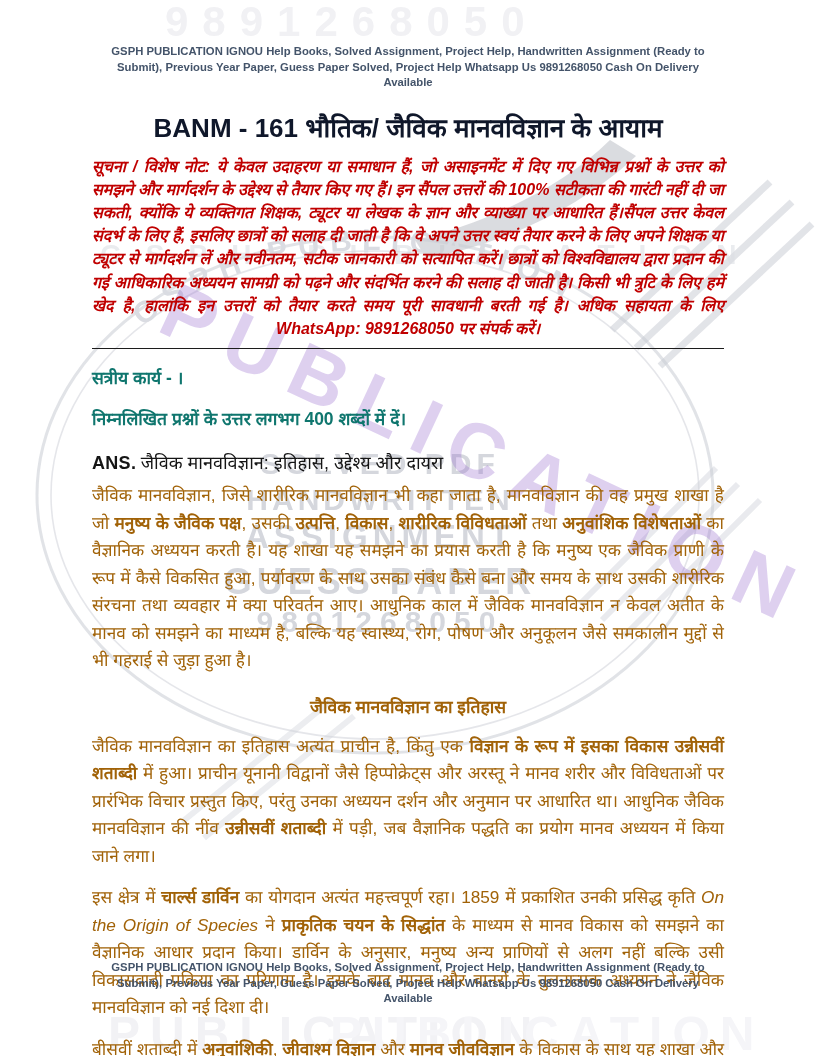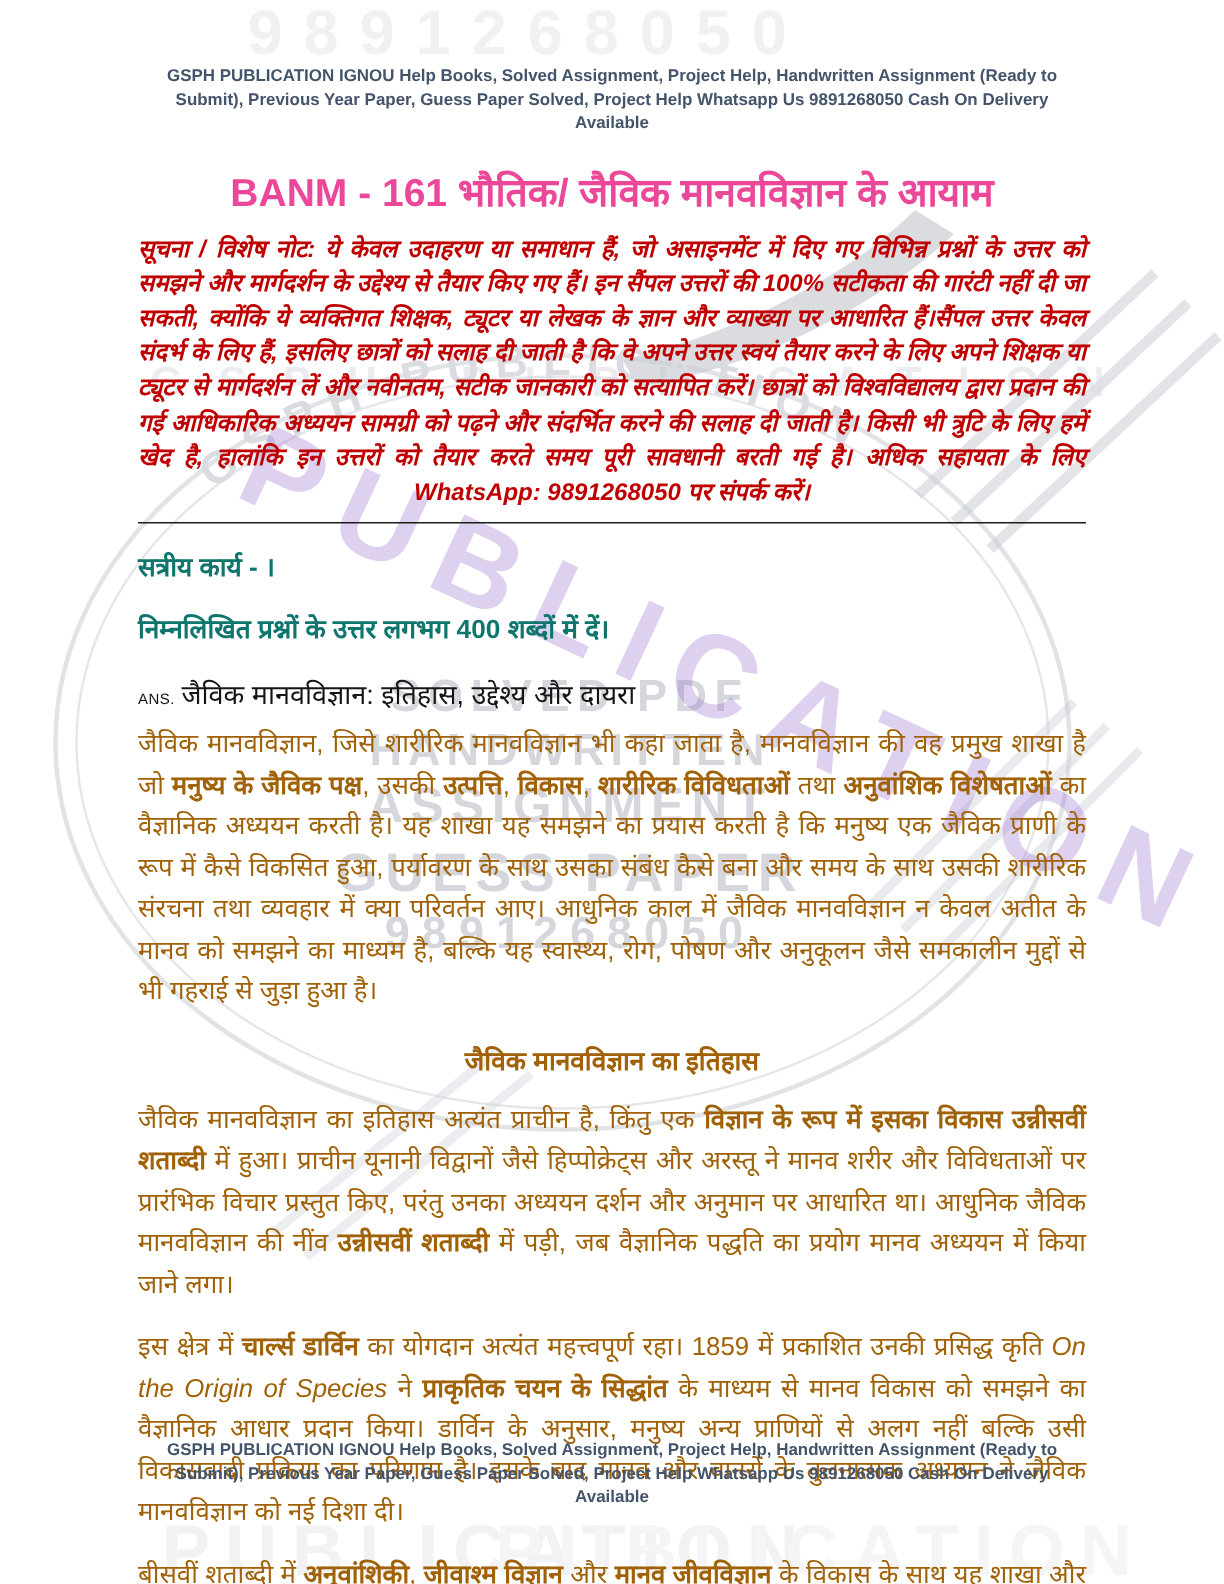--- a/index.html
+++ b/index.html
@@ -5,28 +5,28 @@
   html,body{margin:0;padding:0;background:#ffffff;}
   .page{
     position:relative;width:816px;height:1056px;background:#ffffff;
     overflow:hidden;font-family:"Liberation Sans","DejaVu Sans",sans-serif;
     margin:0 auto;
   }
   .wm{position:absolute;left:0;top:0;z-index:0;pointer-events:none;}
   .content{position:absolute;left:92px;width:632px;top:0;z-index:1;}
   .doc-header{margin-top:44px;text-align:center;font-size:11.3px;line-height:1.38;
     font-weight:bold;color:#44546A;}
-  .doc-title{margin-top:18px;text-align:center;font-size:26px;font-weight:bold;color:#ec4899;}
+  .doc-title{margin-top:18px;text-align:center;font-size:26px;font-weight:bold;color:#0f172a;}
   .disclaimer{margin-top:10px;font-size:16px;line-height:1.45;font-style:italic;font-weight:600;
     color:#C00000;text-align:justify;text-align-last:center;}
   .rule{margin-top:8px;border-top:1.6px solid #1c1c1c;height:0;}
   .q-block{margin-top:16px;color:#0f766e;}
   .q-line{font-size:17.5px;font-weight:bold;margin:0 0 17px 0;}
   .ans-line{margin:20px 0 6px 0;color:#151515;}
-  .ans-label{font-size:10px;font-weight:normal;letter-spacing:.3px;}
+  .ans-label{font-size:18px;font-weight:bold;letter-spacing:.3px;}
   .ans-title{font-size:18px;font-weight:normal;}
   .answer-body{margin-top:8px;font-size:17.2px;line-height:1.6;color:#a16207;text-align:justify;}
   .answer-body p{margin:0 0 14px 0;}
   .body-h3{font-size:17.5px;font-weight:bold;margin:18px 0 12px 0;text-align:center;}
   .b{font-weight:bold;}
   .i{font-style:italic;}
   .doc-footer{position:absolute;left:92px;width:632px;top:960px;z-index:1;
     text-align:center;font-size:11.3px;line-height:1.38;font-weight:bold;color:#44546A;}
 </style>
 </head>

